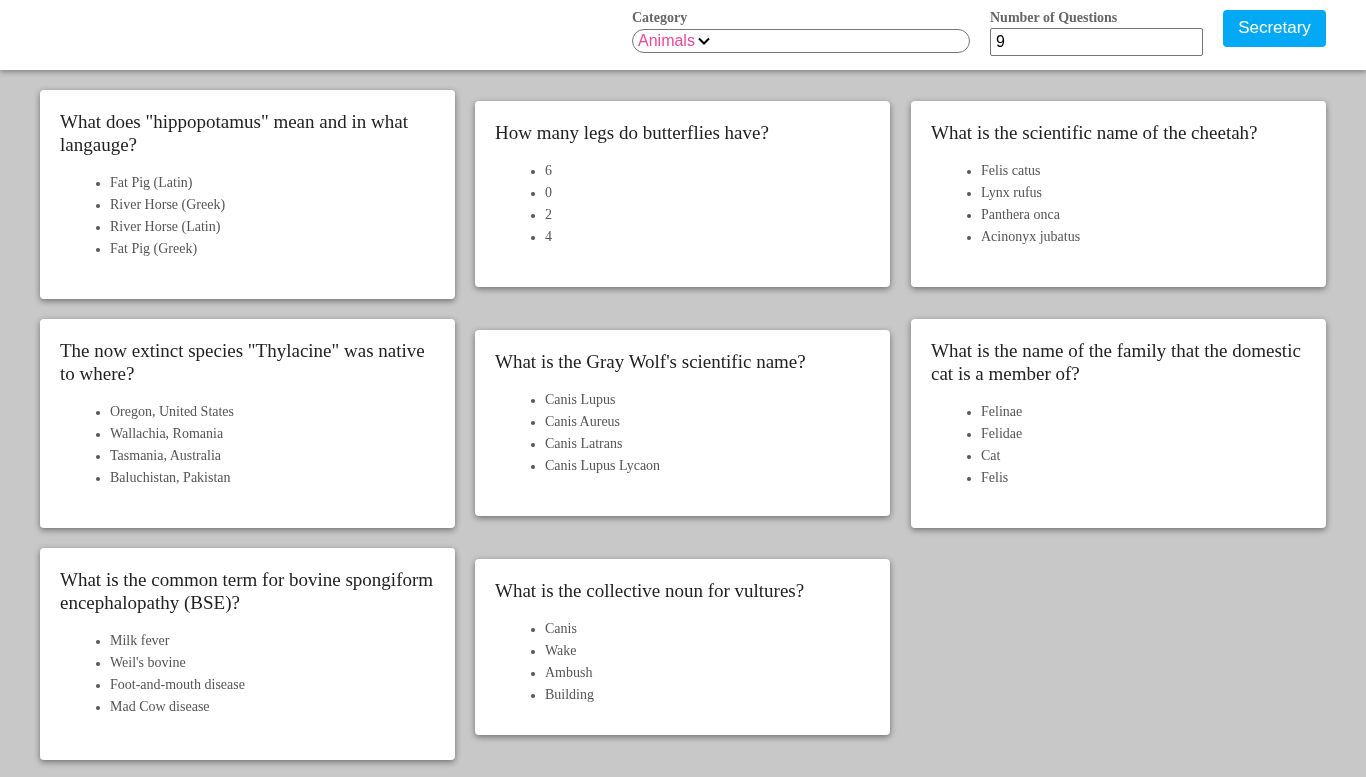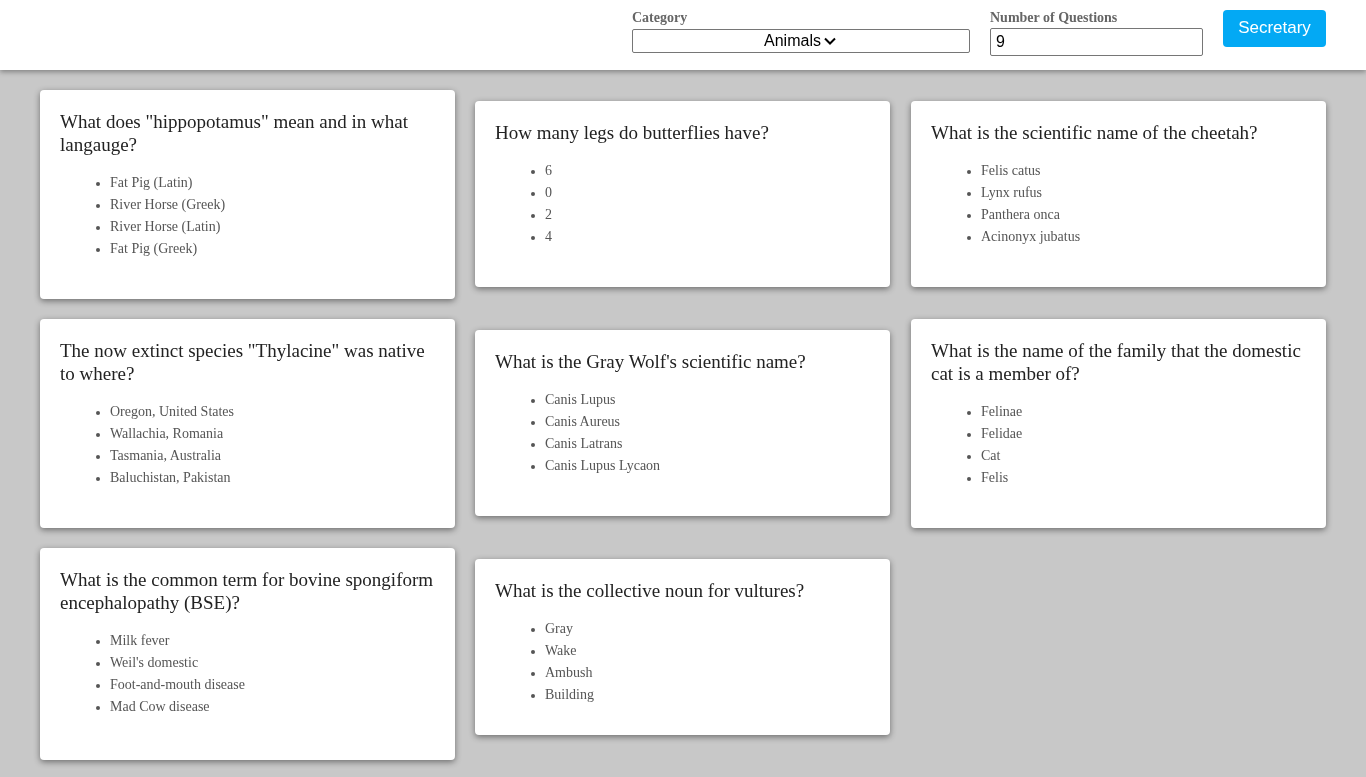--- a/index.html
+++ b/index.html
@@ -32,29 +32,29 @@
       line-height: 16px;
       margin-bottom: 3px;
       font-weight: bold;
     }
     .category-field { left: 632px; }
     .count-field { left: 990px; }
     .select {
       width: 338px;
       height: 24px;
       border: 1px solid #767676;
-      border-radius: 2px;
+      border-radius: 12px;
       background: #fff;
       font-family: "Liberation Sans", sans-serif;
       font-size: 16px;
-      color: #000000;
+      color: #ec4899;
       padding: 0 0 0 5px;
       display: flex;
       align-items: center;
-      justify-content: center;
+      justify-content: flex-start;
       position: relative;
     }
     .select .chevron {
       width: 18px;
       height: 18px;
       margin-right: 4px;
       display: flex;
       align-items: center;
       justify-content: center;
     }
@@ -212,27 +212,27 @@
       <li>Felidae</li>
       <li>Cat</li>
       <li>Felis</li>
     </ul>
   </div>
 
   <div class="card" style="left:40px; top:548px; height:212px;">
     <p class="card-q">What is the common term for bovine spongiform encephalopathy (BSE)?</p>
     <ul>
       <li>Milk fever</li>
-      <li>Weil's domestic</li>
+      <li>Weil's bovine</li>
       <li>Foot-and-mouth disease</li>
       <li>Mad Cow disease</li>
     </ul>
   </div>
   <div class="card" style="left:475px; top:559px; height:176px;">
     <p class="card-q">What is the collective noun for vultures?</p>
     <ul>
-      <li>Gray</li>
+      <li>Canis</li>
       <li>Wake</li>
       <li>Ambush</li>
       <li>Building</li>
     </ul>
   </div>
 </div>
 
 </body></html>

